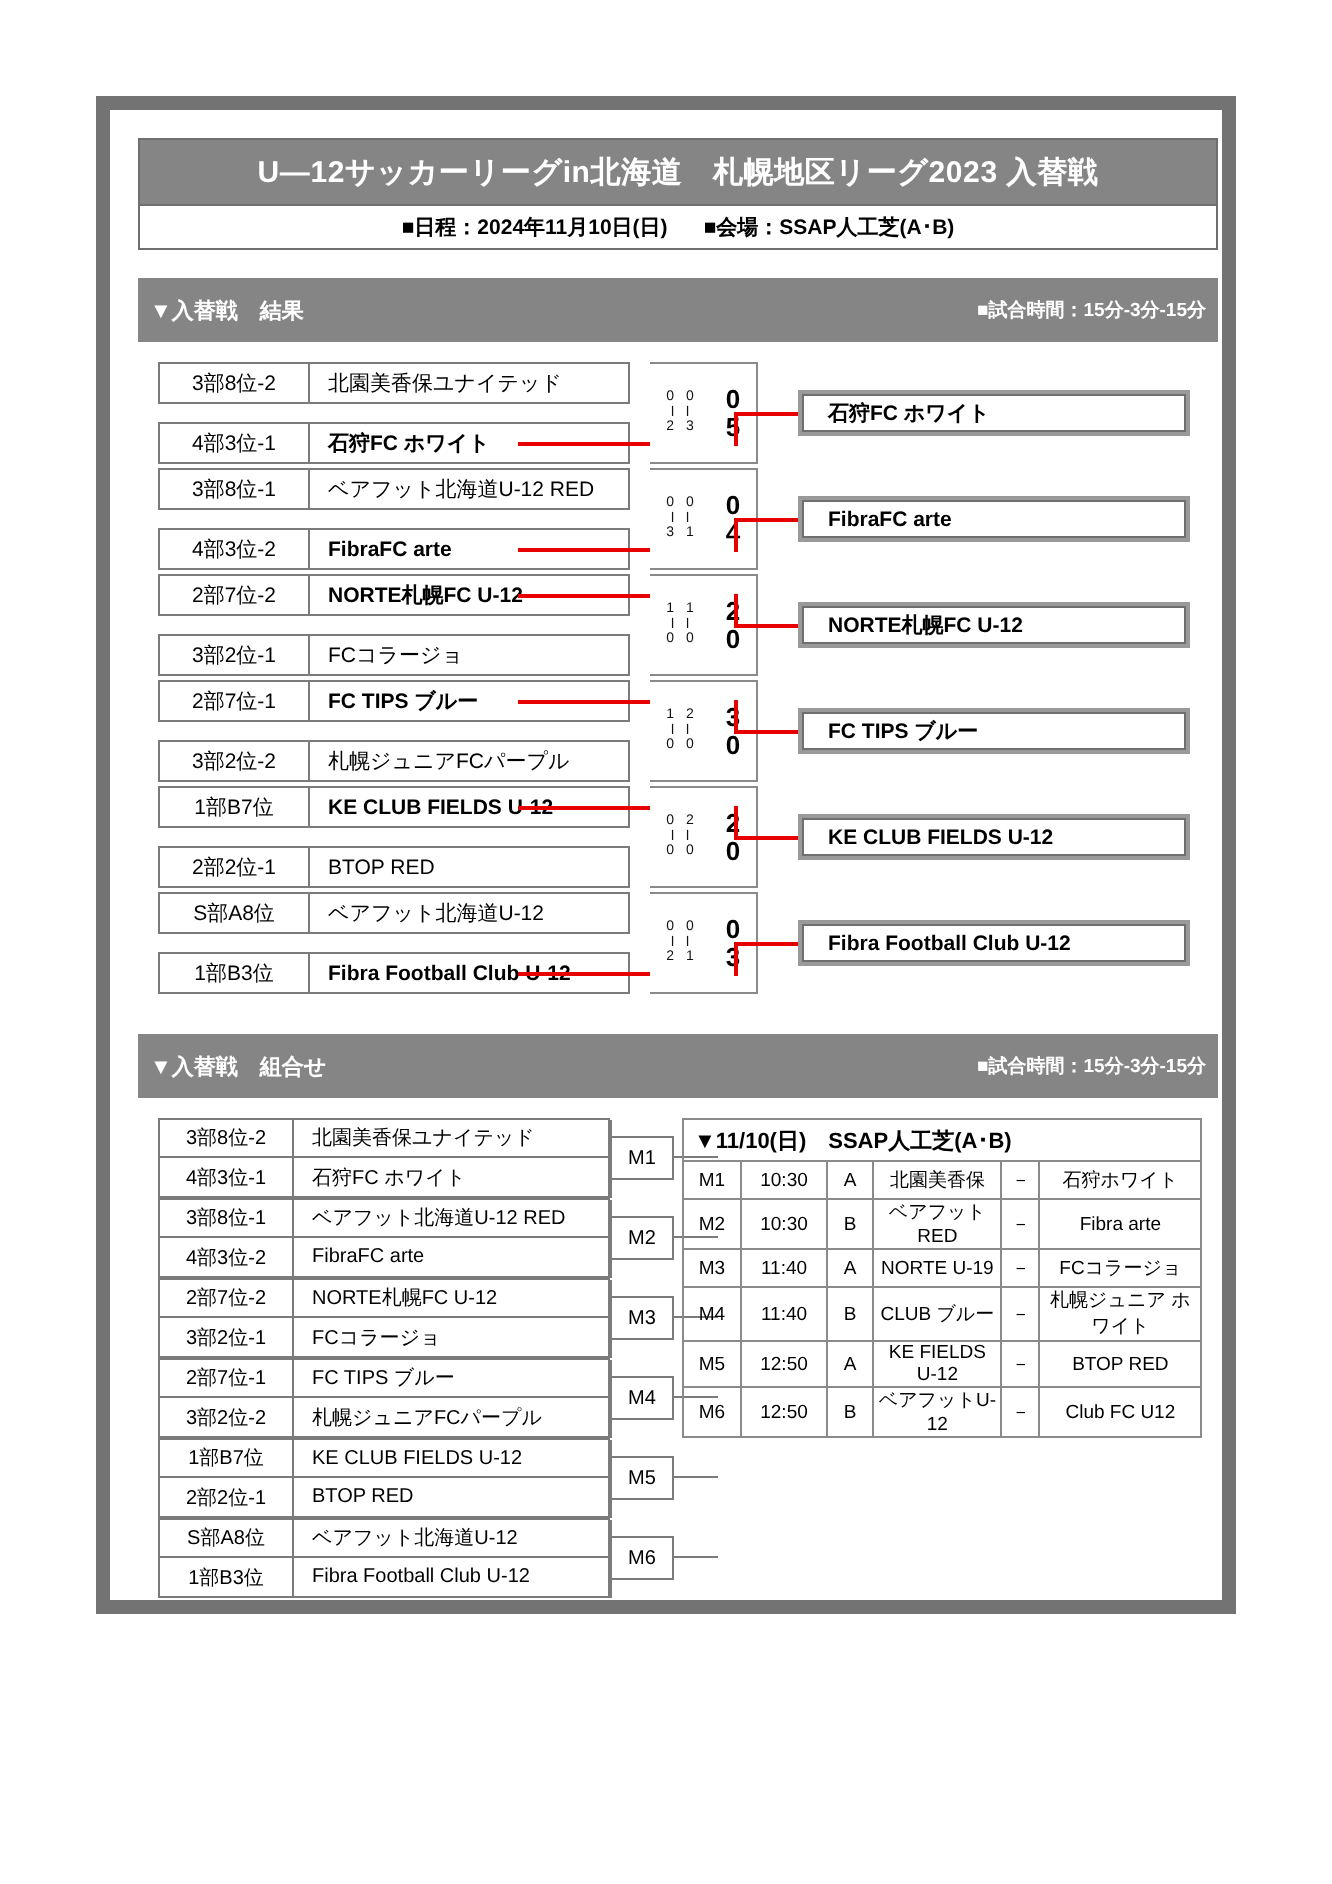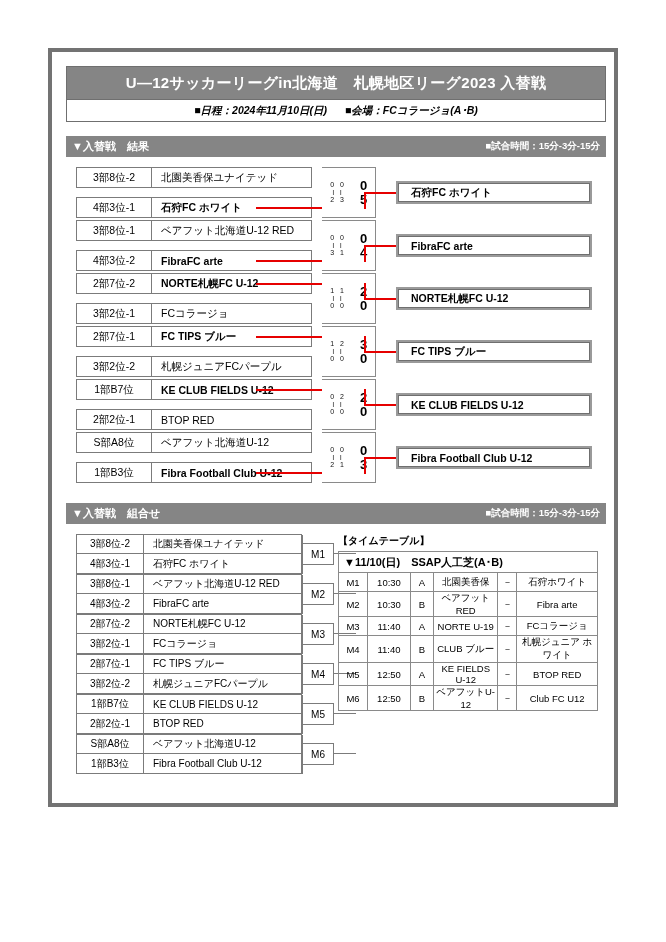--- a/index.html
+++ b/index.html
@@ -7,21 +7,21 @@
     width:666px;height:942px;
     background:#ffffff;
     font-family:"Liberation Sans","DejaVu Sans",sans-serif;
     color:#000;
     -webkit-font-smoothing:antialiased;
   }
   .page{
     position:absolute;
     left:48px;top:48px;
     width:570px;height:759px;
-    border:4px solid #737373;
+    border:7px solid #737373;
     box-sizing:border-box;
     background:#fff;
   }
   .inner{position:absolute;left:14px;top:14px;width:540px;}
 
   
   .title-bar{
     height:34px;
     background:#858585;
     border:1px solid #6f6f6f;
@@ -35,26 +35,25 @@
   .subtitle-bar{
     height:22px;
     background:#ffffff;
     border:1px solid #6f6f6f;
     border-top:none;
     box-sizing:border-box;
     display:flex;align-items:center;justify-content:center;
     font-size:10.5px;
     font-weight:bold;
     gap:18px;
-    font-style:italic;
   }
 
   
   .sec-head{
-    height:21px;
+    height:32px;
     background:#858585;
     display:flex;align-items:center;
     justify-content:space-between;
     padding:0 6px;
     box-sizing:border-box;
     color:#fff;
     font-size:11px;
     font-weight:bold;
     margin-top:14px;
   }
@@ -168,21 +167,21 @@
 </style>
 </head>
 <body>
 
 <div class="page">
 <div class="inner">
 
   <div class="title-bar">U―12サッカーリーグin北海道　札幌地区リーグ2023 入替戦</div>
   <div class="subtitle-bar">
     <span>■日程：2024年11月10日(日)</span>
-    <span>■会場：FCコラージョ(A･B)</span>
+    <span>■会場：SSAP人工芝(A･B)</span>
   </div>
 
   <div class="sec-head">
     <span>▼入替戦　結果</span>
     <span class="right">■試合時間：15分-3分-15分</span>
   </div>
 
   <div class="bracket" id="bracket">
         <div class="match" style="top: 0px;">
           <div class="row">
@@ -429,21 +428,20 @@
               <div class="pseed">1部B3位</div>
               <div class="pteam">Fibra Football Club U-12</div>
             </div>
           </div>
           <div class="gline" style="left: 236px; top: 201px; width: 1px; height: 39px;"></div>
           <div class="mbox" style="top: 209px;">M6</div>
           <div class="gline" style="left: 268px; top: 219px; width: 22px; height: 1px;"></div>
         </div>
 
     <div class="tt">
-      <div class="tt-label">【タイムテーブル】</div>
       <table class="tt-table">
         <thead>
           <tr>
                 <th class="tt-head" colspan="6">▼11/10(日)　SSAP人工芝(A･B)</th>
               </tr>
         </thead>
         <tbody id="ttbody">
               <tr>
                 <td class="c-m">M1</td>
                 <td class="c-time">10:30</td>

